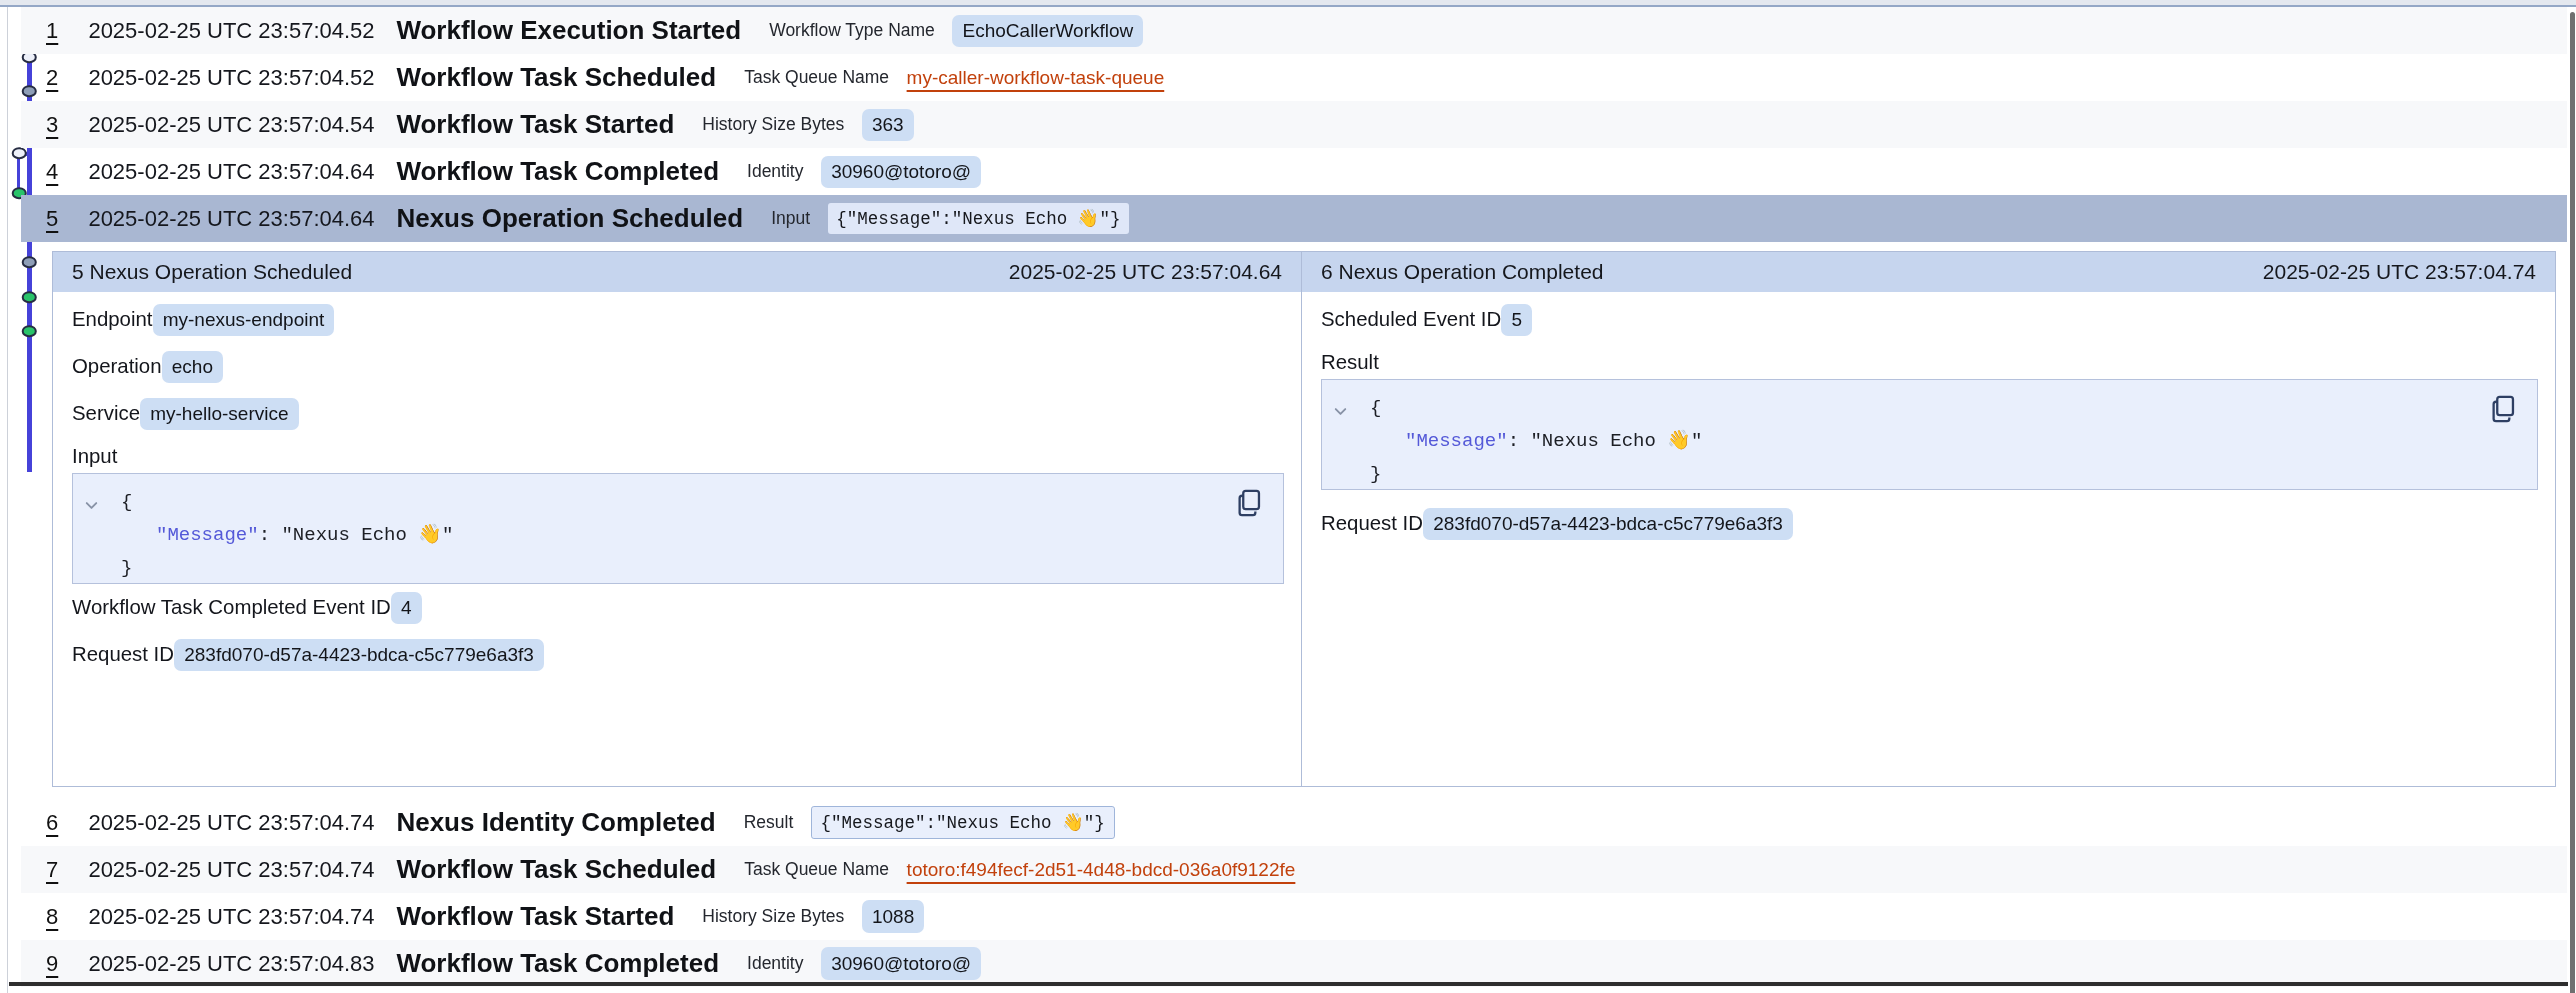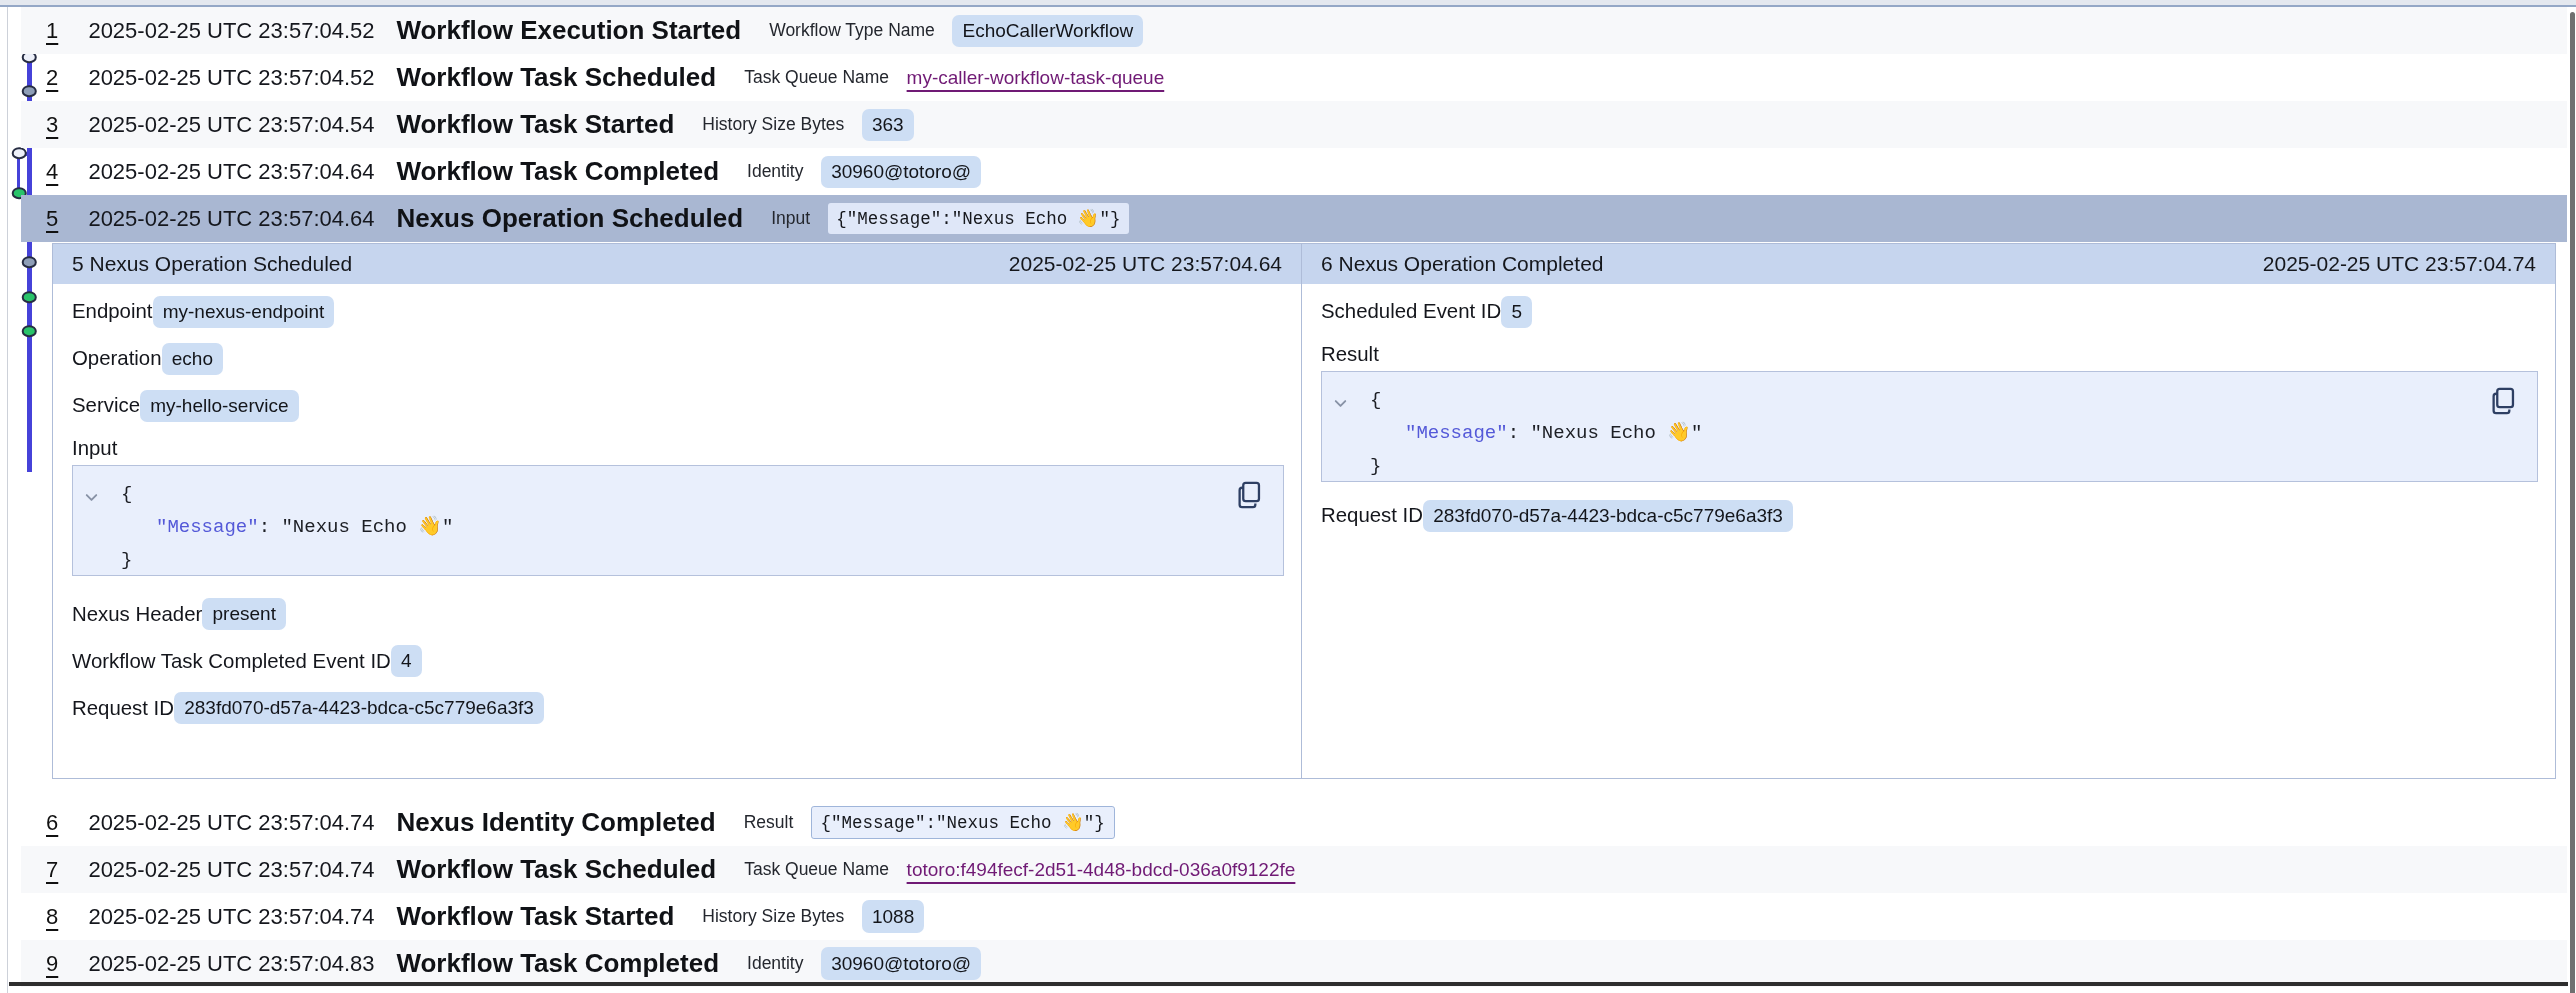--- a/index.html
+++ b/index.html
@@ -34,26 +34,26 @@
   .ev-num { width:22px; font-size:22px; color:#111; text-decoration:underline;
     text-underline-offset:5.1px; text-decoration-thickness:1.5px; margin-right:20.4px; flex:0 0 auto; }
   .ev-time { width:308px; font-size:22px; color:#15171d; flex:0 0 auto; }
   .ev-name { font-size:26px; font-weight:700; color:#101216; }
   .ev-label { font-size:17.5px; color:#24272e; margin-left:28px; white-space:nowrap; }
   .ev-value { margin-left:17.5px; white-space:nowrap; }
   .chip { background:#cddef4; border-radius:7px; padding:5.1px 10.2px; font-size:19px; color:#13151a; }
   .code-chip { font-family:"Liberation Mono", monospace; font-size:17.5px; background:#dfe7f8;
     border-radius:2.9px; padding:5.1px 8.7px; color:#16181d; }
   .code-chip.bordered { background:#e9effc; border:1.5px solid #9fb5da; }
-  .link { font-size:19px; color:#701a75; text-decoration:underline;
+  .link { font-size:19px; color:#c2410c; text-decoration:underline;
     text-underline-offset:5.8px; text-decoration-thickness:1.8px; }
   .ev-value.link, .ev-value .link { font-size:19px; }
 
   
-  .panels { position:absolute; left:52px; top:243px; width:2504px; height:536px;
+  .panels { position:absolute; left:52px; top:251px; width:2504px; height:536px;
     border:1.5px solid #aebcd8; display:flex; background:#fff; }
   .panel { display:flex; flex-direction:column; }
   .panel-left { width:1249px; border-right:1.5px solid #aebcd8; }
   .panel-right { flex:1; }
   .panel-header { height:40px; background:#c6d5ee; display:flex; justify-content:space-between;
     align-items:center; padding:0 19px; font-size:21px; color:#15171c; flex:0 0 auto; }
   .panel-body { padding:4.4px 17.5px 0 19px; }
   .field { height:47px; display:flex; align-items:center; gap:0; font-size:20.4px; }
   .field .chip { font-size:19px; }
   .code-label { height:33px; display:flex; align-items:center; font-size:20.4px; margin-top:2.9px; }
@@ -155,24 +155,20 @@
                 <polyline points="6,9 12,15 18,9"></polyline>
               </svg></span>
             <div class="code-line ind1">{</div>
             <div class="code-line ind2"><span class="json-key">"Message"</span><span>: </span><span class="json-value">"Nexus Echo 👋"</span></div>
             <div class="code-line ind1">}</div>
             <span class="copy-btn"><svg viewBox="0 0 24 26" width="29" height="32" fill="none" stroke="#2e3f63" stroke-width="1.9" stroke-linejoin="round">
                 <path d="M8 3 h9 a2 2 0 0 1 2 2 v11 a2 2 0 0 1 -2 2 h-9 a2 2 0 0 1 -2 -2 v-11 a2 2 0 0 1 2 -2 z"></path>
                 <path d="M6 7 h-1 a2 2 0 0 0 -2 2 v12 a2 2 0 0 0 2 2 h9 a2 2 0 0 0 2 -2 v-1"></path>
               </svg></span>
           </div>
-          <div class="field mt20">
-            <span class="plabel">Nexus Header</span>
-            <span class="chip">present</span>
-          </div>
           <div class="field">
             <span class="plabel">Workflow Task Completed Event ID</span>
             <span class="chip">4</span>
           </div>
           <div class="field">
             <span class="plabel">Request ID</span>
             <span class="chip">283fd070-d57a-4423-bdca-c5c779e6a3f3</span>
           </div>
         </div>
     </div>

